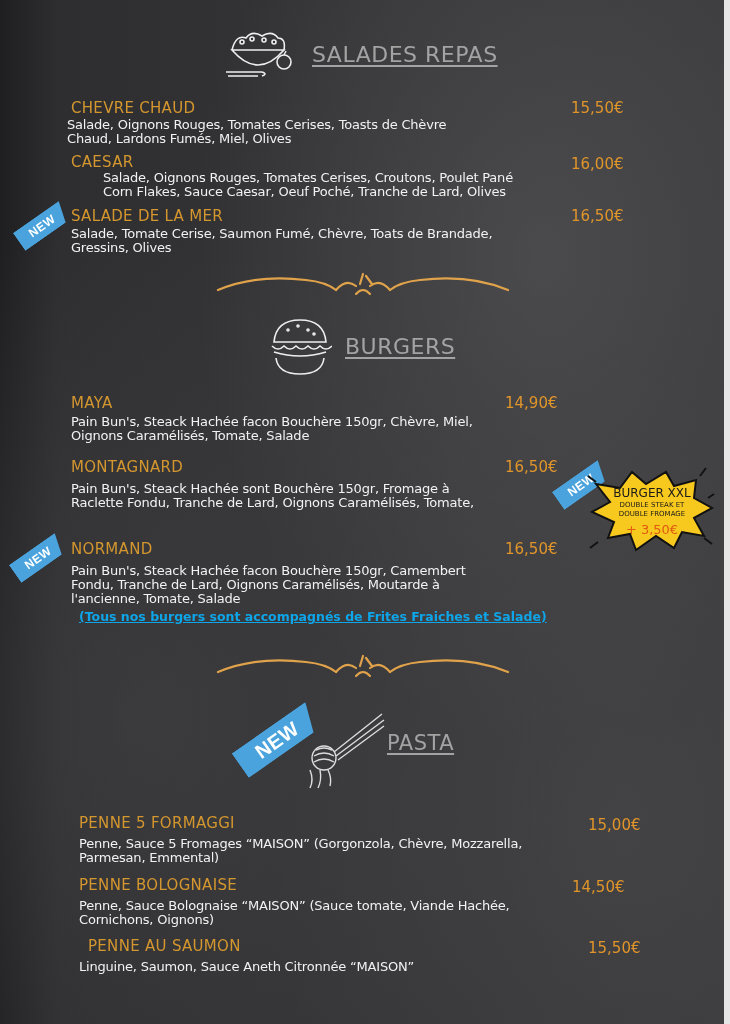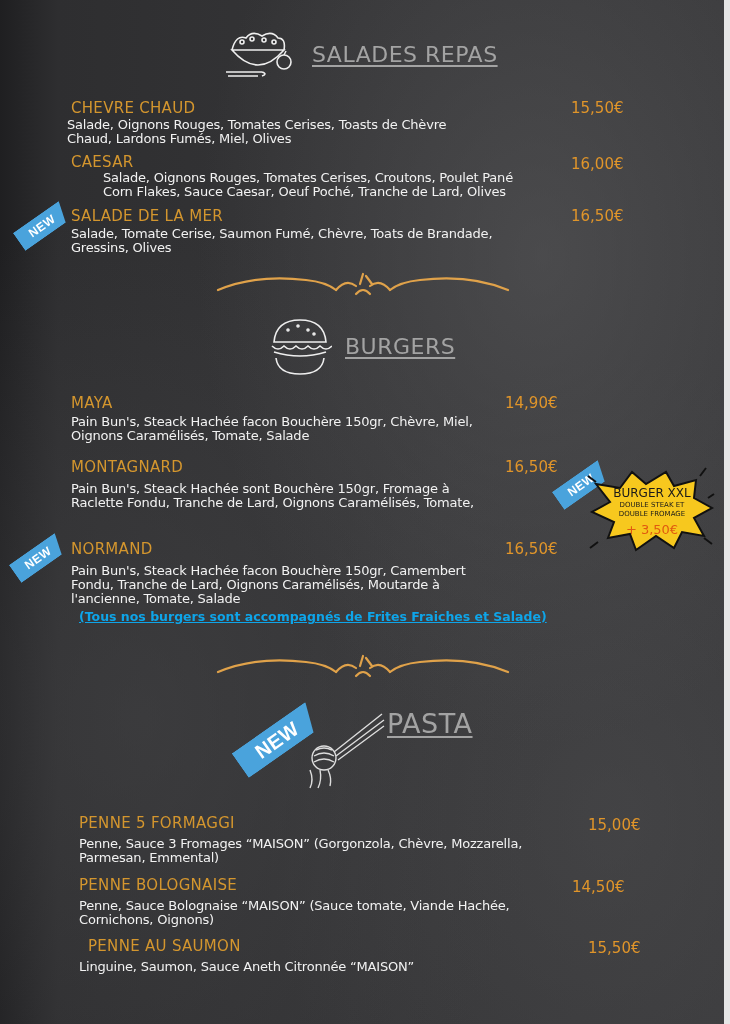--- a/index.html
+++ b/index.html
@@ -152,26 +152,26 @@
   <path d="M147 4 L144 14 M150 6 L156 14 M140 24 Q147 16 154 24"></path>
 </svg>
 
 <div class="ribbon big" style="left:232px;top:725px;">NEW</div>
 <svg style="position:absolute;left:300px;top:712px" width="86" height="78" viewBox="0 0 86 78" fill="none" stroke="#ddd" stroke-width="1.4">
   <path d="M34 40 L82 2 M36 44 L84 8 M38 48 L84 14"></path>
   <circle cx="24" cy="46" r="12"></circle>
   <path d="M14 44 q10 -6 20 0 M14 50 q10 -6 20 0 M16 38 q8 -4 16 0"></path>
   <path d="M10 58 q4 10 0 18 M20 58 q2 10 -2 18 M28 58 q4 8 2 16"></path>
 </svg>
-<div class="heading" style="left:387px;top:708px;font-size:27px;">PASTA</div>
+<div class="heading" style="left:387px;top:731px;font-size:21px;">PASTA</div>
 
 <div class="item-name" style="left:79px;top:814px;">PENNE 5 FORMAGGI</div>
 <div class="price" style="left:588px;top:816px;">15,00€</div>
 <div class="item-desc" style="left:79px;top:837px;">
-  <div>Penne, Sauce 3 Fromages “MAISON” (Gorgonzola, Chèvre, Mozzarella,</div>
+  <div>Penne, Sauce 5 Fromages “MAISON” (Gorgonzola, Chèvre, Mozzarella,</div>
   <div>Parmesan, Emmental)</div>
 </div>
 
 <div class="item-name" style="left:79px;top:876px;">PENNE BOLOGNAISE</div>
 <div class="price" style="left:572px;top:878px;">14,50€</div>
 <div class="item-desc" style="left:79px;top:899px;">
   <div>Penne, Sauce Bolognaise “MAISON” (Sauce tomate, Viande Hachée,</div>
   <div>Cornichons, Oignons)</div>
 </div>
 

